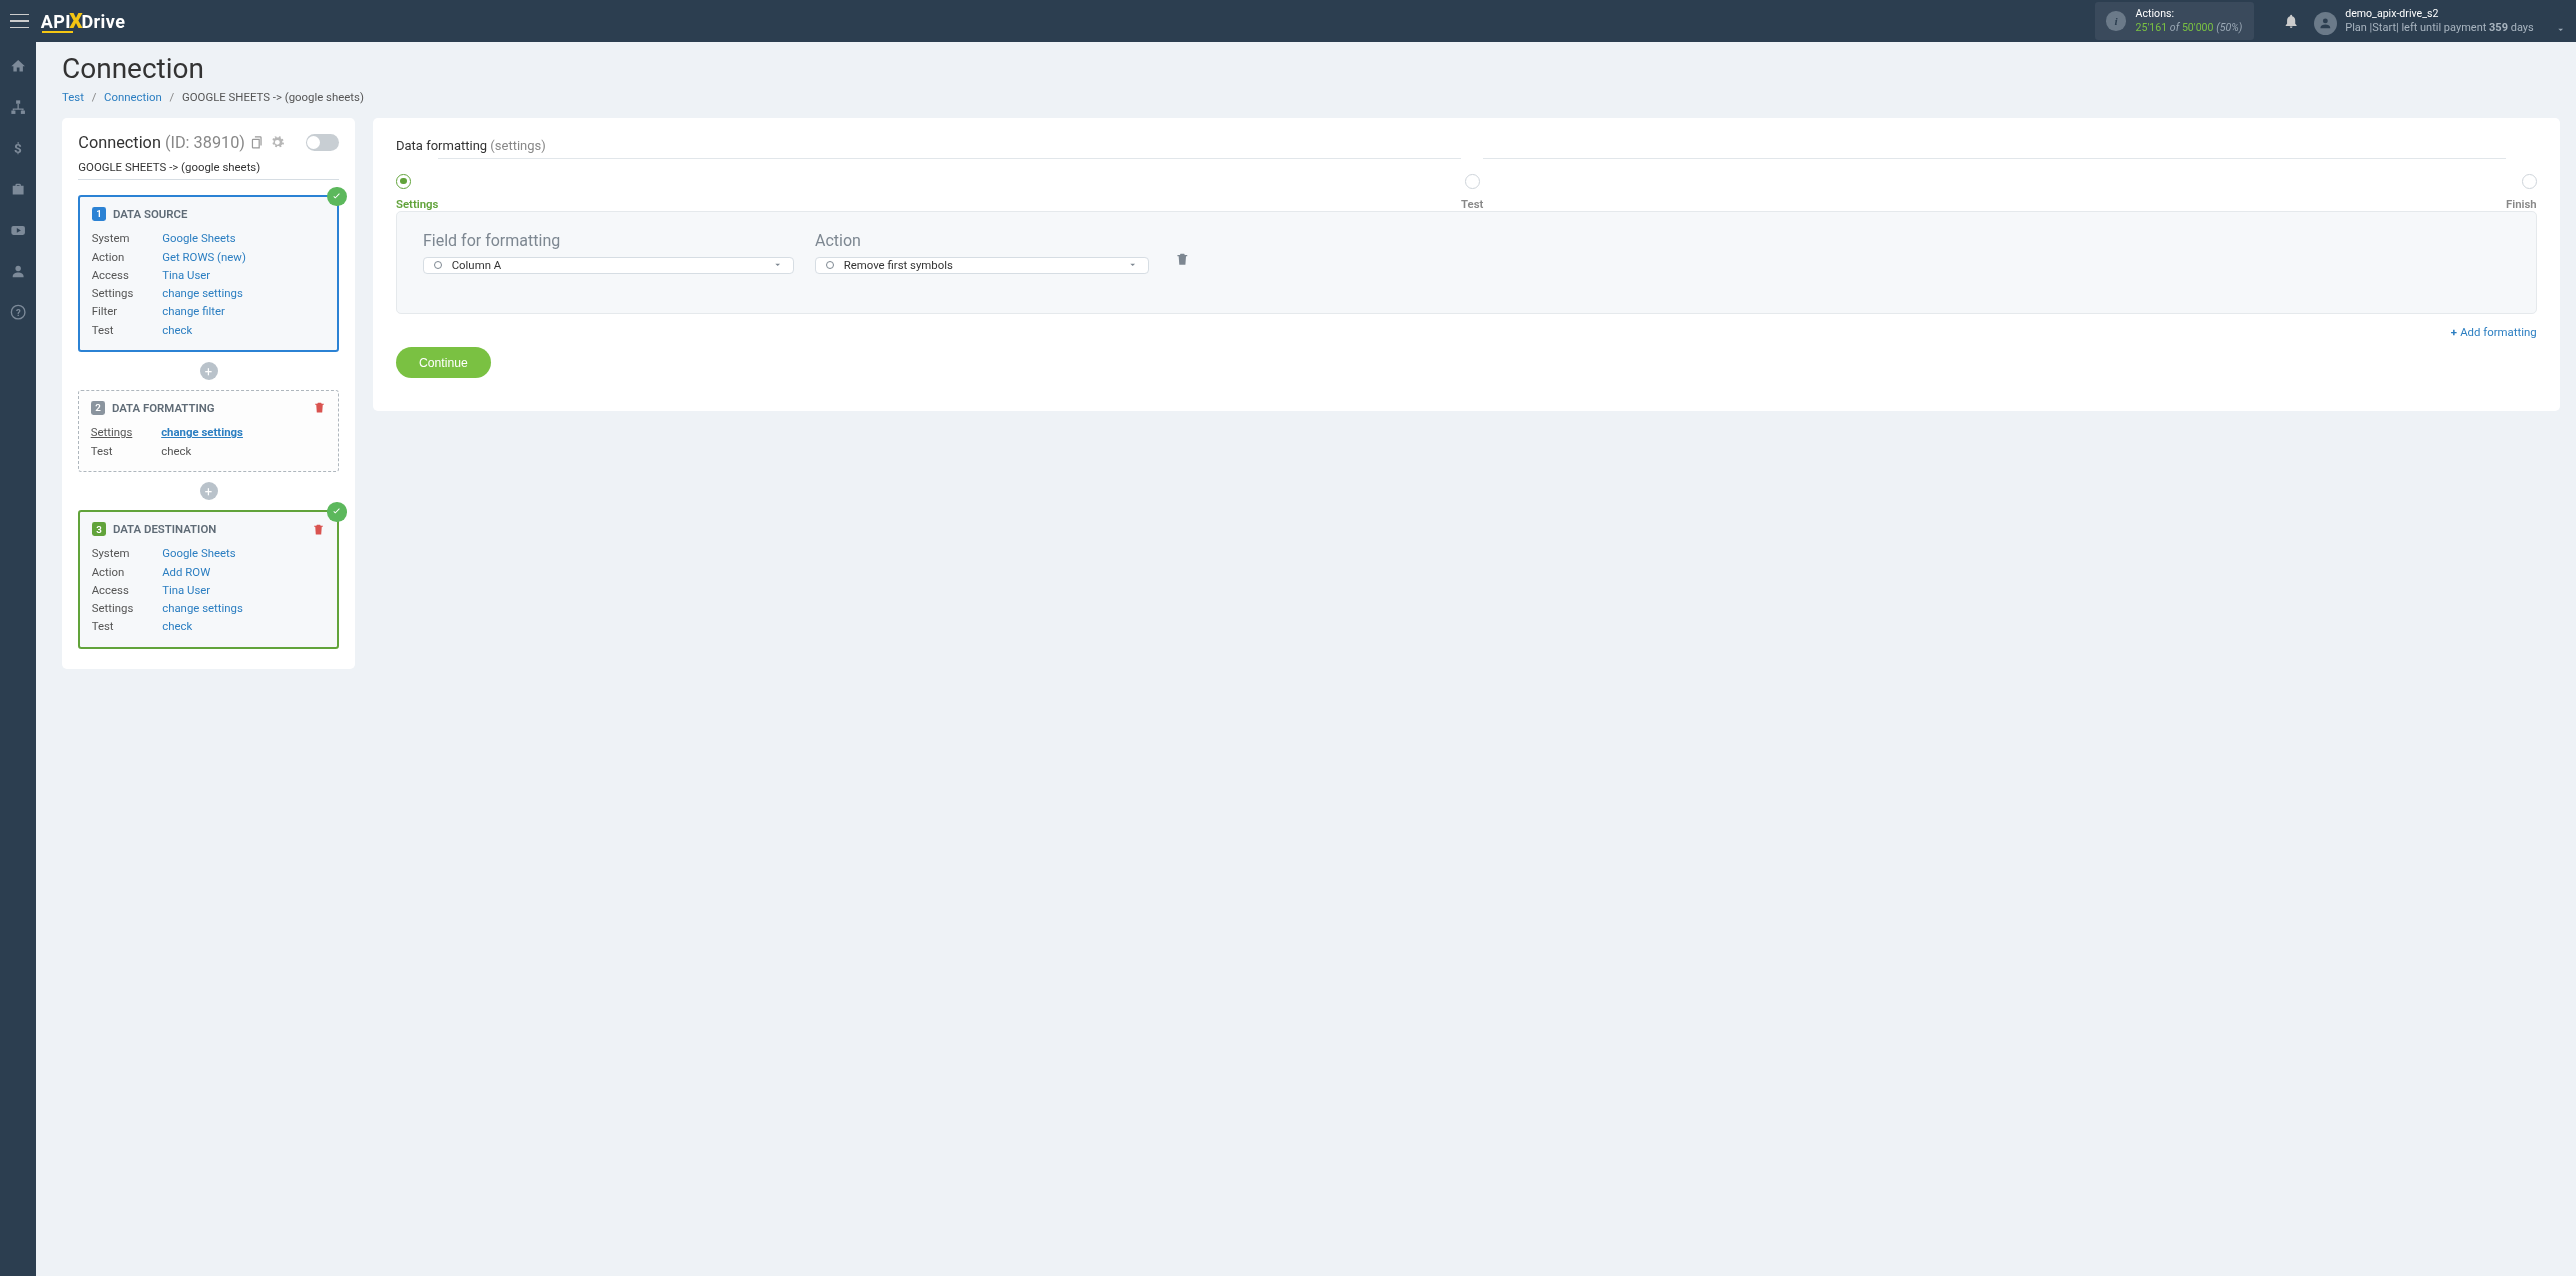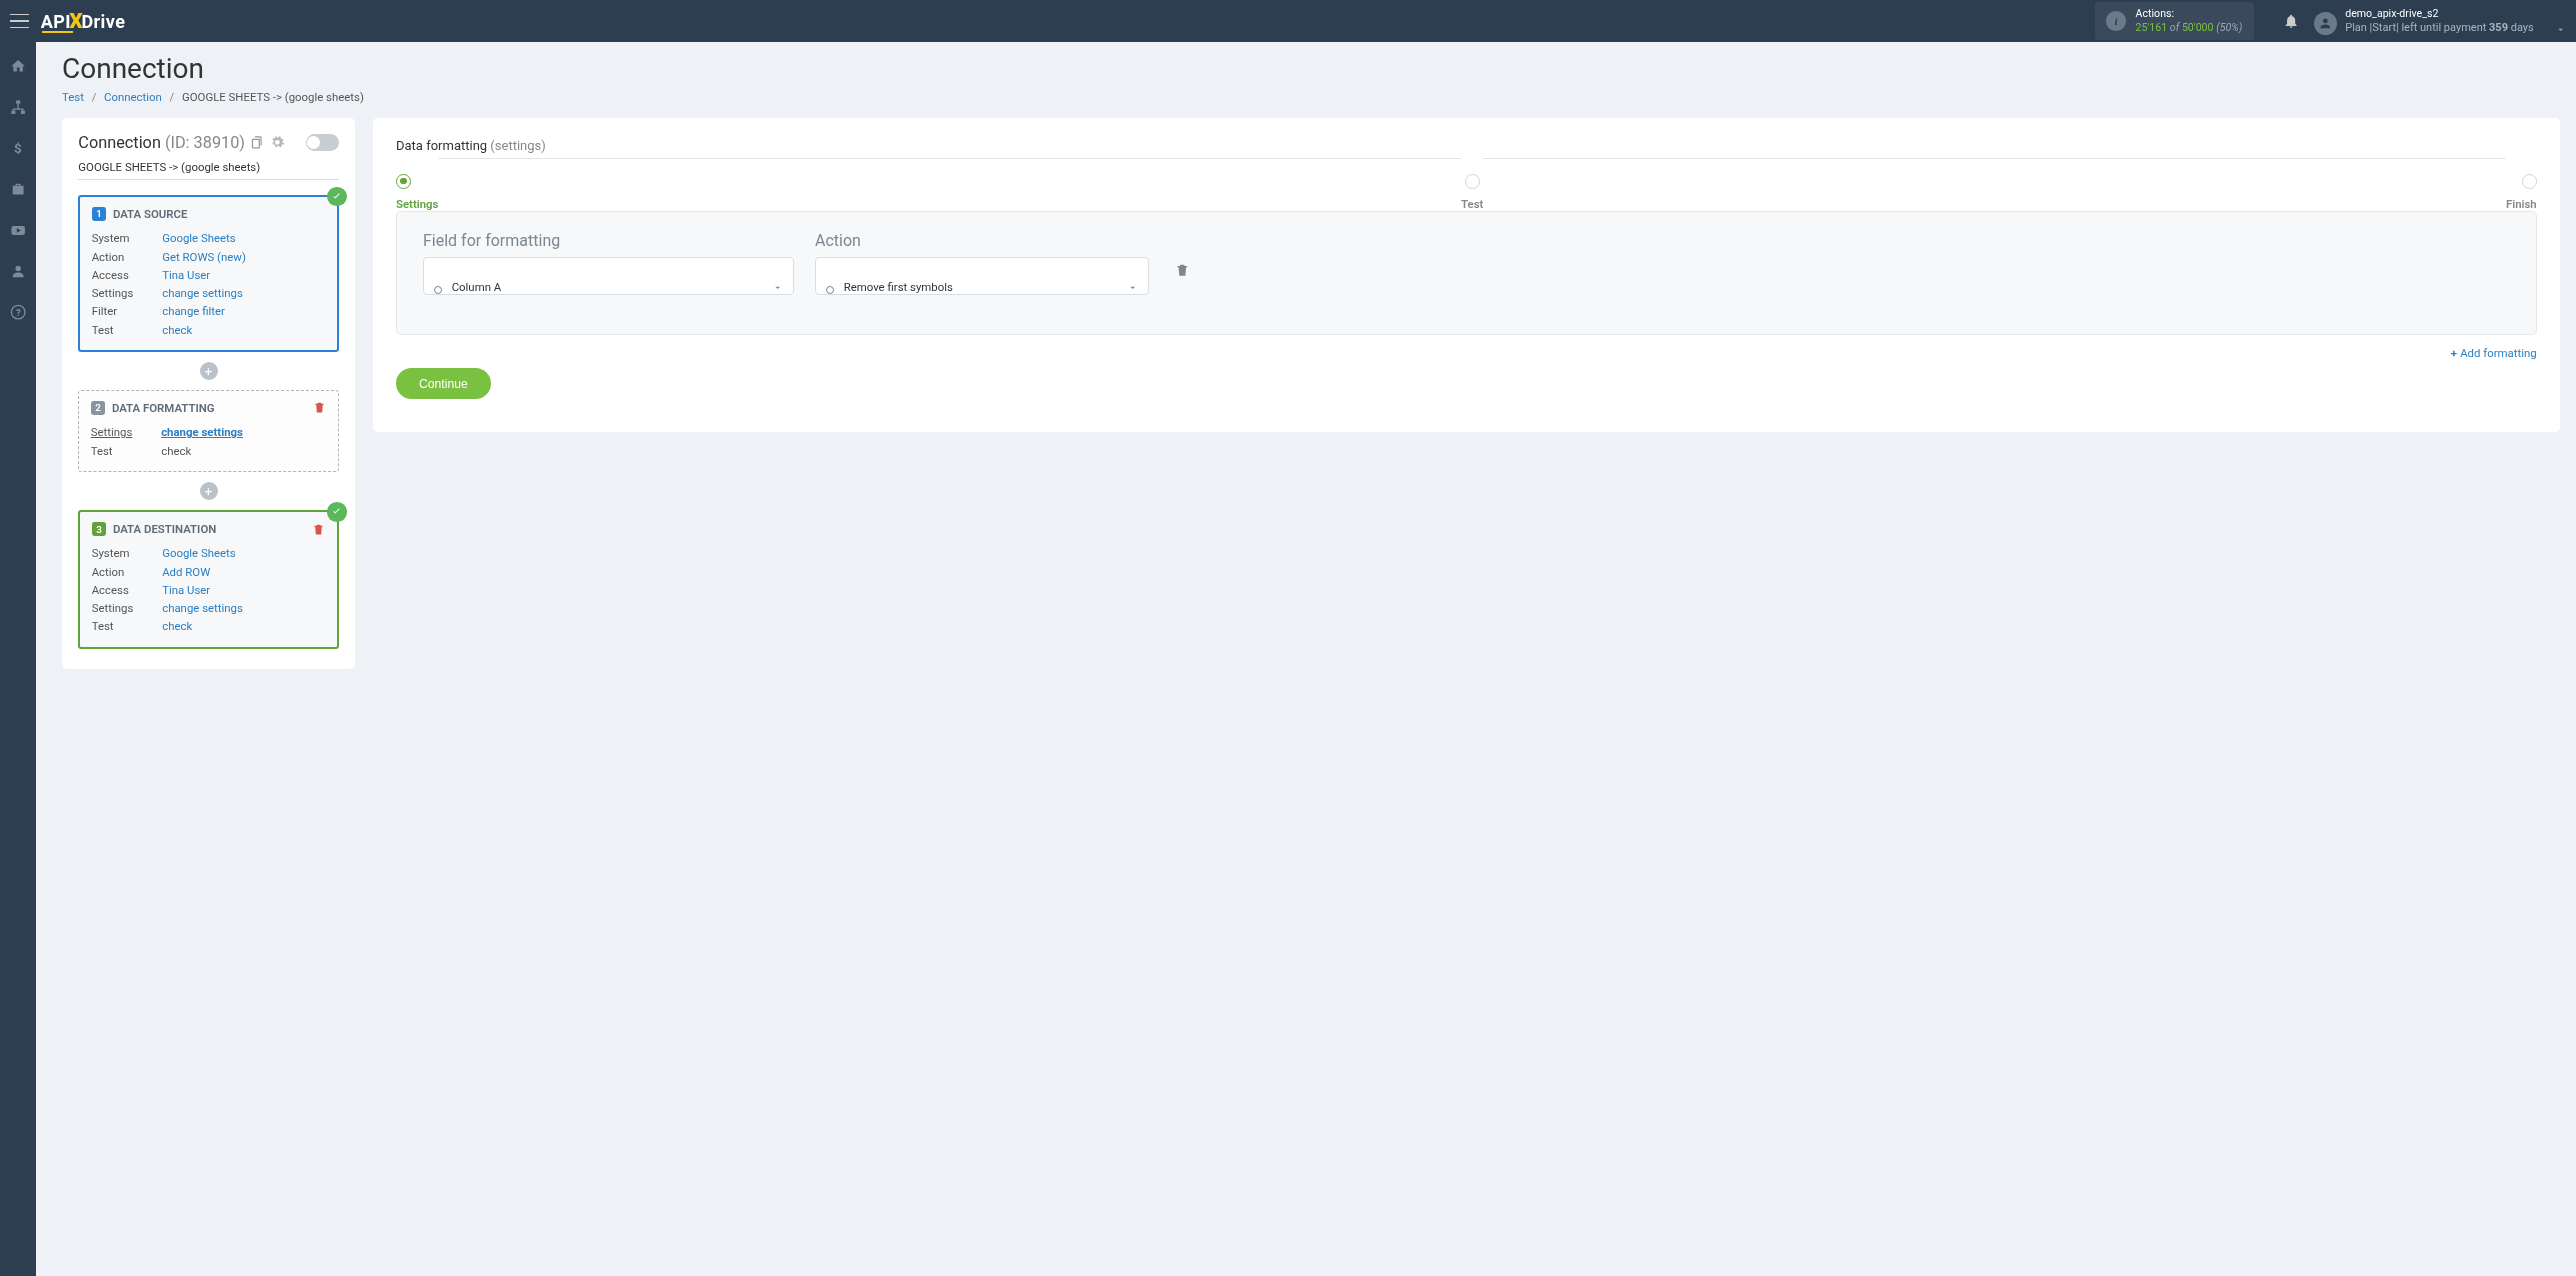--- a/index.html
+++ b/index.html
@@ -83,21 +83,21 @@
 .stepper-wrap .step:first-child { align-items: flex-start; }
 .stepper-wrap .step:last-child { align-items: flex-end; }
 
 .form-box { background: #f6f8fa; border: 0.8px solid #e5e9ec; border-radius: 4.9px; padding: 19.5px 26px 23px; margin-bottom: 11.4px; }
 .form-row { display: flex; gap: 21px; margin-bottom: 16.3px; align-items: flex-end; }
 .form-field { display: flex; flex-direction: column; }
 .form-field.wide { flex: 1; max-width: 371px; }
 .form-field.half { width: 205px; }
 .form-field.num { width: 114px; }
 .form-label { font-size: 16px; color: #7d8791; margin-bottom: 6.5px; }
-.select { background: #fff; border: 0.8px solid #d6dde3; border-radius: 4.1px; height: 38px; display: flex; align-items: flex-end; padding: 0 9.8px; cursor: pointer; position: relative; }
+.select { background: #fff; border: 0.8px solid #d6dde3; border-radius: 4.1px; height: 17px; display: flex; align-items: center; padding: 0 9.8px; cursor: pointer; position: relative; }
 .select .radio { width: 8.1px; height: 8.1px; border: 1.2px solid #7d8791; border-radius: 50%; margin-right: 9.8px; }
 .select .chev { margin-left: auto; color: #7d8791; }
 .input { background: #fff; border: 0.8px solid #d6dde3; border-radius: 4.1px; height: 33px; padding: 0 9.8px; font-size: 11.4px; }
 .trash-outer { color: #7d8791; cursor: pointer; margin-left: 4.9px; align-self: center; margin-top: 14.7px; }
 
 .add-formatting { text-align: right; color: #2b7ec1; cursor: pointer; font-size: 11.4px; margin-bottom: 8.1px; display: flex; justify-content: flex-end; align-items: center; gap: 3.3px; }
 .btn-continue { background: #7ac142; color: #fff; border: none; border-radius: 16.3px; padding: 8.1px 23px; font-size: 12.2px; cursor: pointer; }
 
 svg { display: block; }
 </style>

